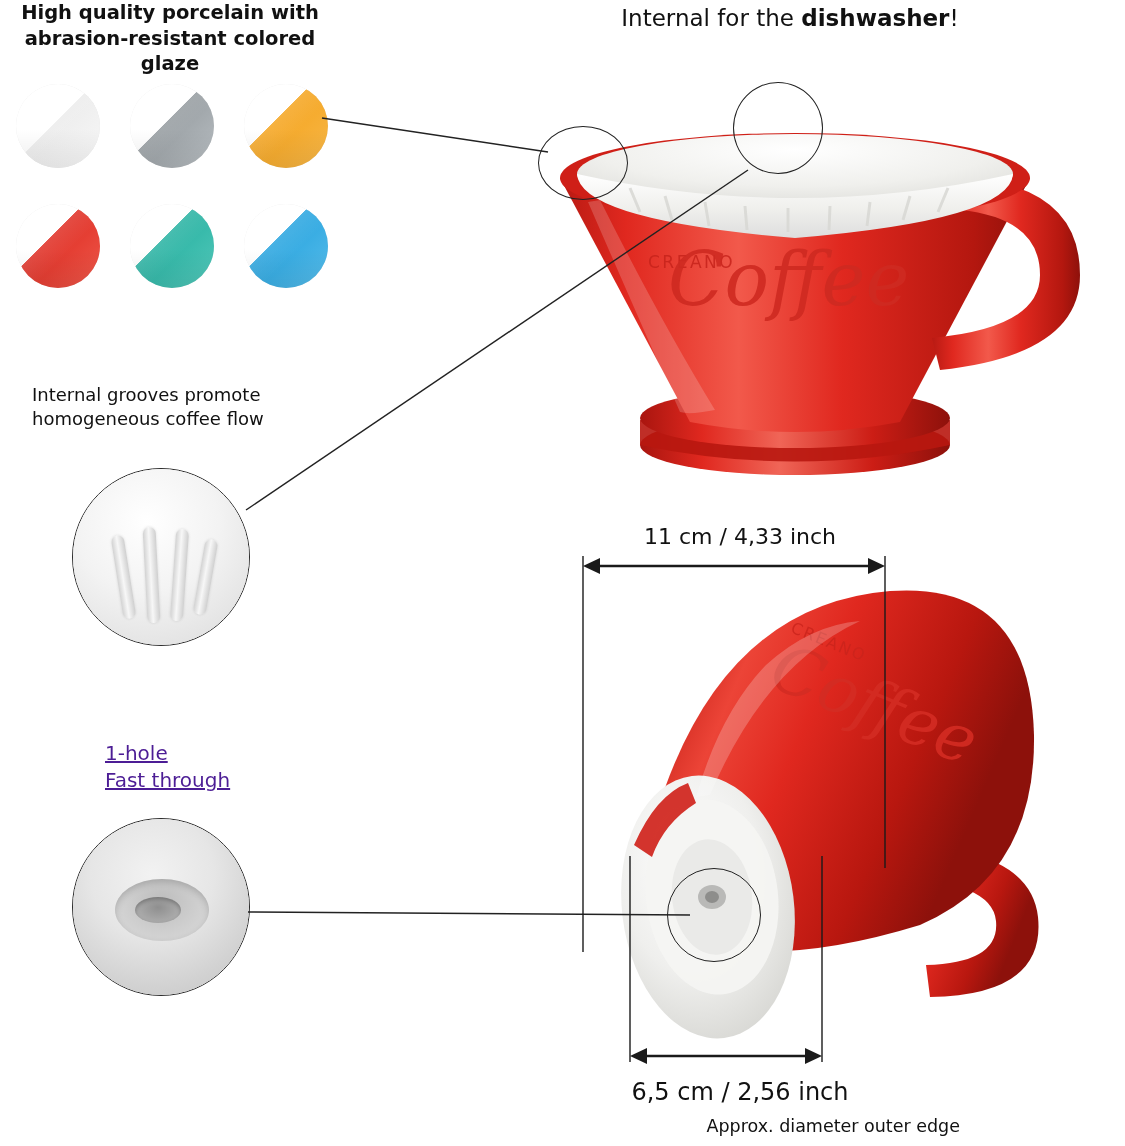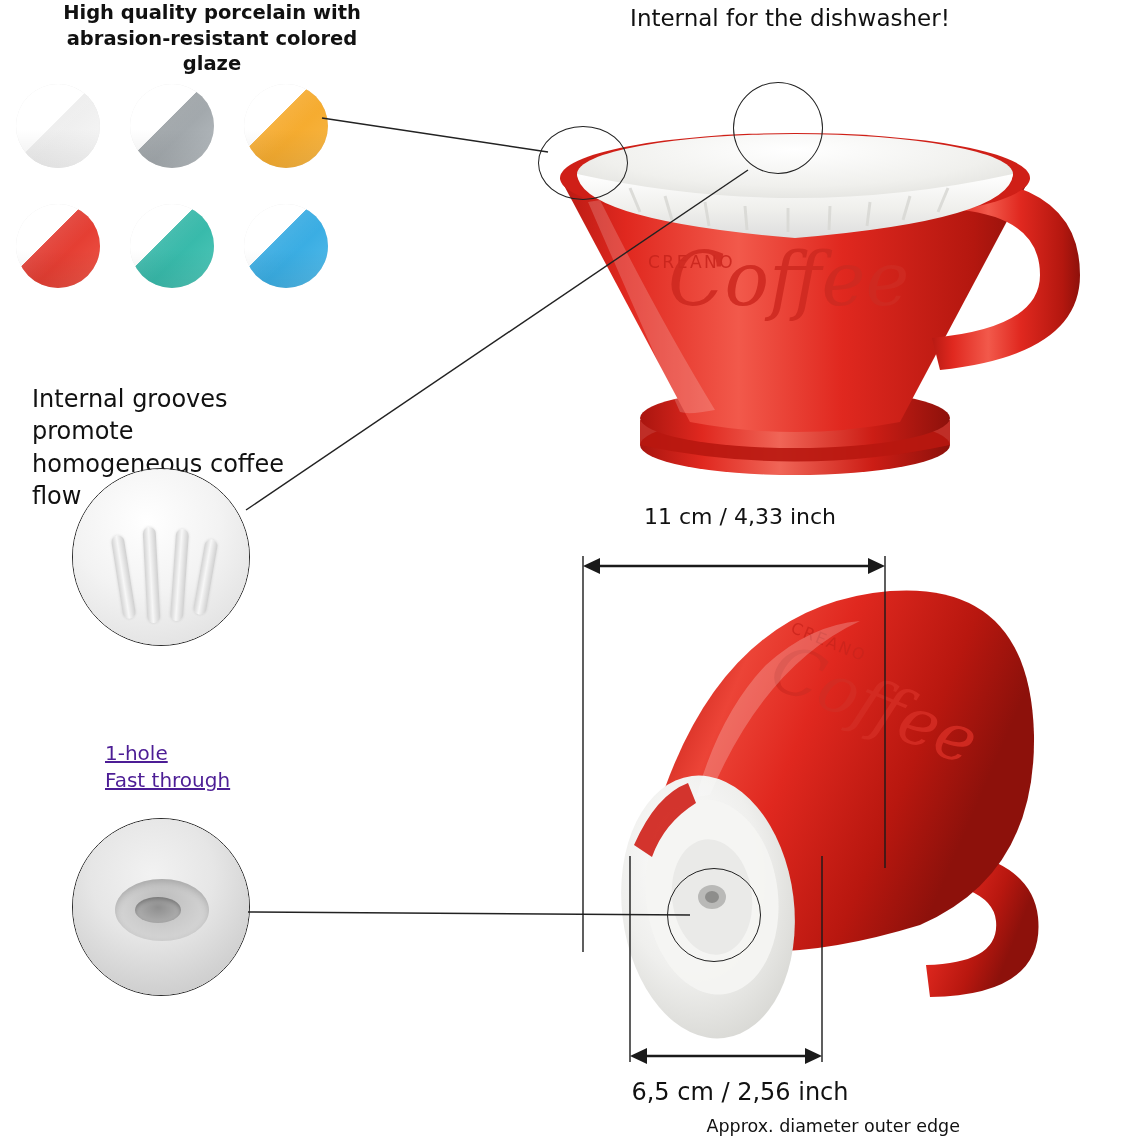--- a/index.html
+++ b/index.html
@@ -14,32 +14,32 @@
     overflow: hidden;
     font-family: "DejaVu Sans", sans-serif;
     color: #1a1a1a;
   }
   .abs { position: absolute; }
 
   
   #headline-quality {
     left: 0px; top: 0px; width: 340px;
     font-size: 19.5px; font-weight: bold; line-height: 1.32;
-    text-align: center; color: #111; margin-left: 42px;
+    text-align: center; color: #111;
   }
   #headline-dishwasher {
     left: 560px; top: 4px; width: 460px;
     font-size: 23px; line-height: 1.25; color: #111;
     text-align: center; white-space: nowrap;
   }
-  #headline-dishwasher .bold { font-weight: normal; }
+  #headline-dishwasher .bold { font-weight: bold; }
 
   #label-grooves {
     left: 32px; top: 383px; width: 300px;
-    font-size: 24px; line-height: 1.35; color: #111;
+    font-size: 18px; line-height: 1.35; color: #111;
   }
   #label-hole {
     left: 105px; top: 740px; width: 230px;
     font-size: 20px; line-height: 1.35; color: #4c1d95; text-decoration: underline;
   }
 
   
   .swatch {
     width: 84px; height: 84px; border-radius: 50%;
     overflow: hidden; position: absolute;
@@ -105,21 +105,21 @@
     background: transparent;
   }
   #ring-top-left { left: 538px; top: 126px; width: 88px; height: 72px; }
   #ring-top-right { left: 733px; top: 82px; width: 88px; height: 90px; }
   #ring-bottom-hole { left: 667px; top: 868px; width: 92px; height: 92px; }
 
   svg.lines { position: absolute; left: 0; top: 0; width: 1125px; height: 1146px; pointer-events: none; }
 
   
   #dim-width {
-    left: 580px; top: 504px; width: 320px;
+    left: 580px; top: 524px; width: 320px;
     text-align: center; font-size: 22px; color: #111;
   }
   #dim-diameter {
     left: 560px; top: 1078px; width: 360px;
     text-align: center; font-size: 24px; color: #111;
   }
   #dim-diameter-sub {
     left: 520px; top: 1116px; width: 440px;
     text-align: right; font-size: 17.5px; color: #111;
   }

